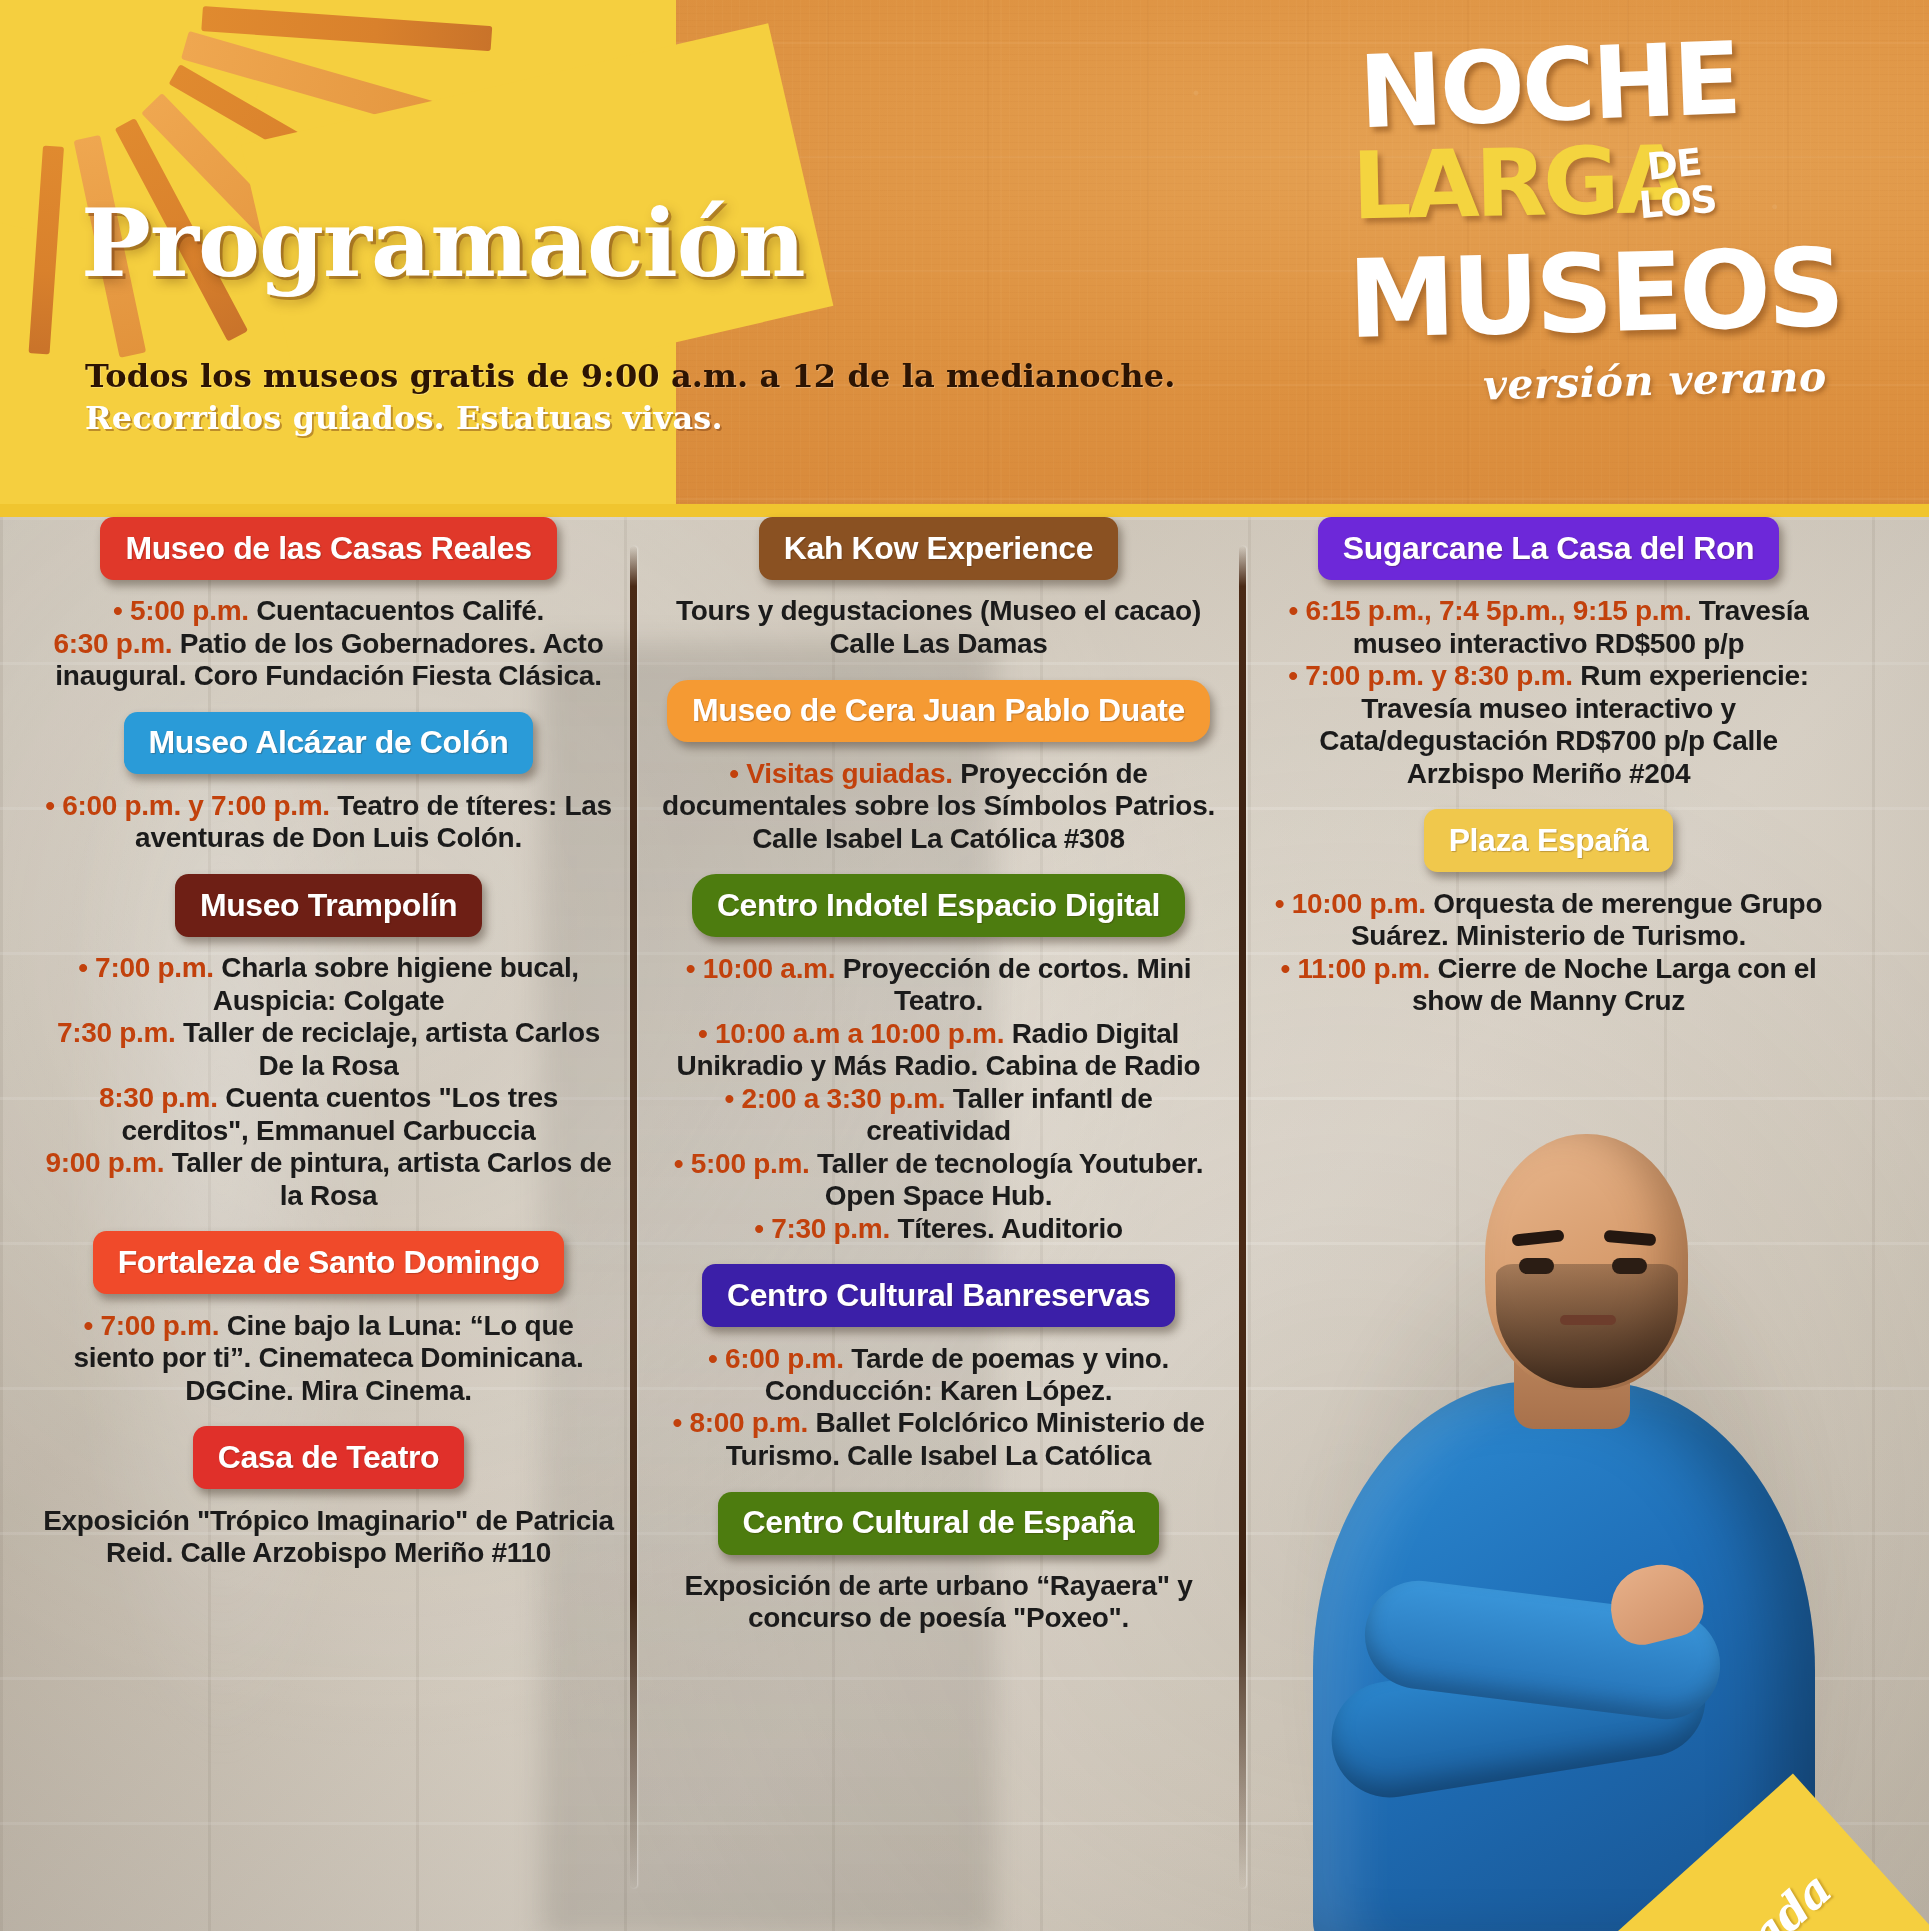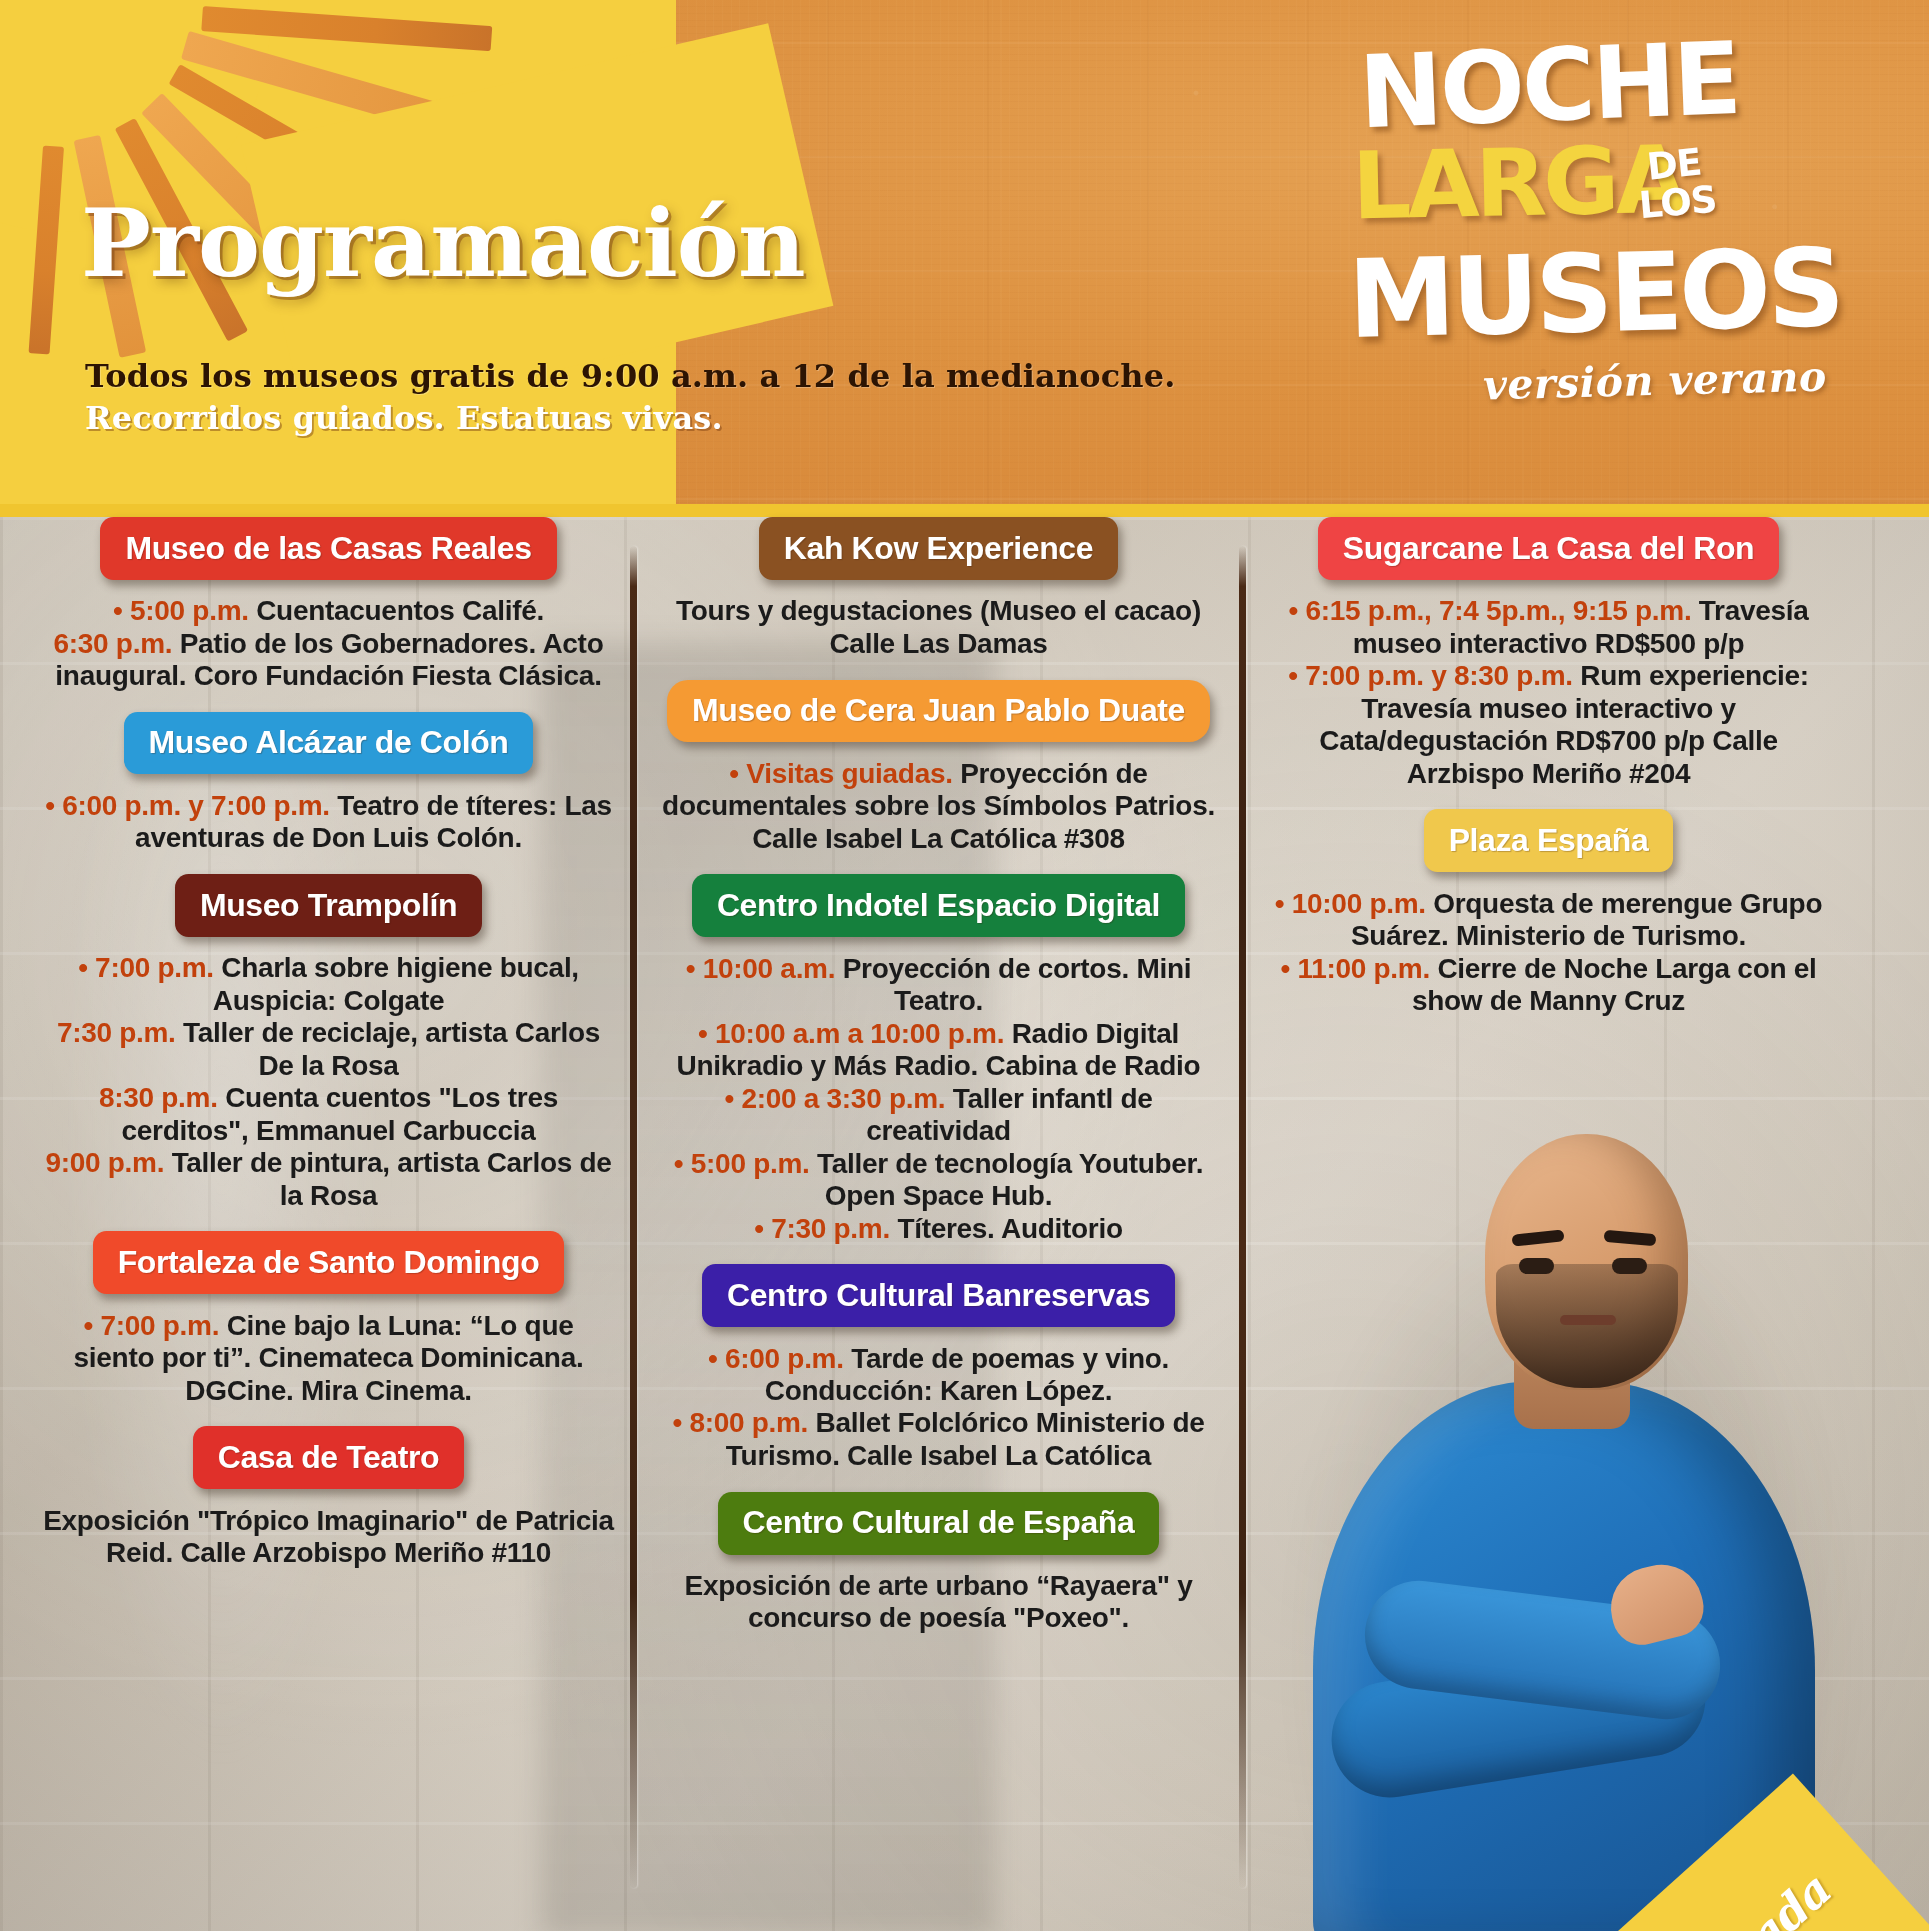--- a/index.html
+++ b/index.html
@@ -528,21 +528,21 @@
             <p><span>Tours y degustaciones (Museo el cacao) Calle Las Damas</span></p>
           </div>
         </div>
         <div style="margin-top: 15.4px;">
           <div class="venue-head" style="background: rgb(245, 154, 51); border-radius: 21px;">Museo de Cera Juan Pablo Duate</div>
           <div class="events">
             <p><span class="ev-time">• Visitas guiadas. </span><span>Proyección de documentales sobre los Símbolos Patrios. Calle Isabel La Católica #308</span></p>
           </div>
         </div>
         <div style="margin-top: 15.4px;">
-          <div class="venue-head" style="background: #15803d;">Centro Indotel Espacio Digital</div>
+          <div class="venue-head" style="background: #4d7c0f; border-radius: 24px;">Centro Indotel Espacio Digital</div>
           <div class="events">
             <p><span class="ev-time">• 10:00 a.m. </span><span>Proyección de cortos. Mini Teatro.</span></p>
             <p><span class="ev-time">• 10:00 a.m a 10:00 p.m. </span><span>Radio Digital Unikradio y Más Radio. Cabina de Radio</span></p>
             <p><span class="ev-time">• 2:00 a 3:30 p.m. </span><span>Taller infantl de creatividad</span></p>
             <p><span class="ev-time">• 5:00 p.m. </span><span>Taller de tecnología Youtuber. Open Space Hub.</span></p>
             <p><span class="ev-time">• 7:30 p.m. </span><span>Títeres. Auditorio</span></p>
           </div>
         </div>
         <div style="margin-top: 15.4px;">
           <div class="venue-head" style="background: rgb(59, 31, 168);">Centro Cultural Banreservas</div>
@@ -553,21 +553,21 @@
         </div>
         <div style="margin-top: 15.4px;">
           <div class="venue-head" style="background: #4d7c0f;">Centro Cultural de España</div>
           <div class="events">
             <p><span>Exposición de arte urbano “Rayaera" y concurso de poesía "Poxeo".</span></p>
           </div>
         </div>
       </div>
     <div class="col col3">
         <div style="margin-top: 0px;">
-          <div class="venue-head" style="background: #ef4444;">Sugarcane La Casa del Ron</div>
+          <div class="venue-head" style="background: #6d28d9;">Sugarcane La Casa del Ron</div>
           <div class="events">
             <p><span class="ev-time">• 6:15 p.m., 7:4 5p.m., 9:15 p.m. </span><span>Travesía museo interactivo RD$500 p/p</span></p>
             <p><span class="ev-time">• 7:00 p.m. y 8:30 p.m. </span><span>Rum experiencie: Travesía museo interactivo y Cata/degustación RD$700 p/p Calle Arzbispo Meriño #204</span></p>
           </div>
         </div>
         <div style="margin-top: 15.4px;">
           <div class="venue-head" style="background: rgb(240, 200, 76);">Plaza España</div>
           <div class="events">
             <p><span class="ev-time">• 10:00 p.m. </span><span>Orquesta de merengue Grupo Suárez. Ministerio de Turismo.</span></p>
             <p><span class="ev-time">• 11:00 p.m. </span><span>Cierre de Noche Larga con el show de Manny Cruz</span></p>

